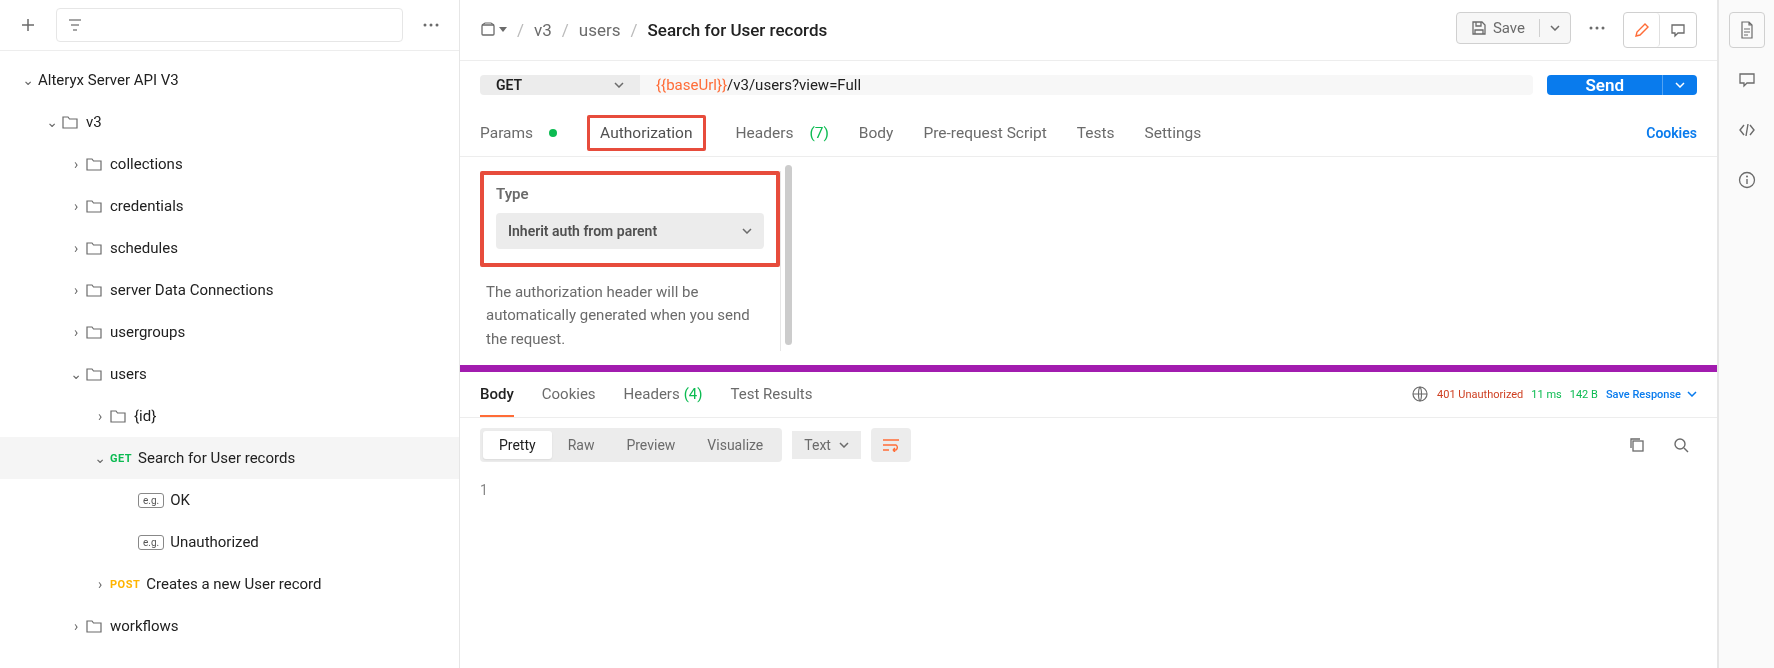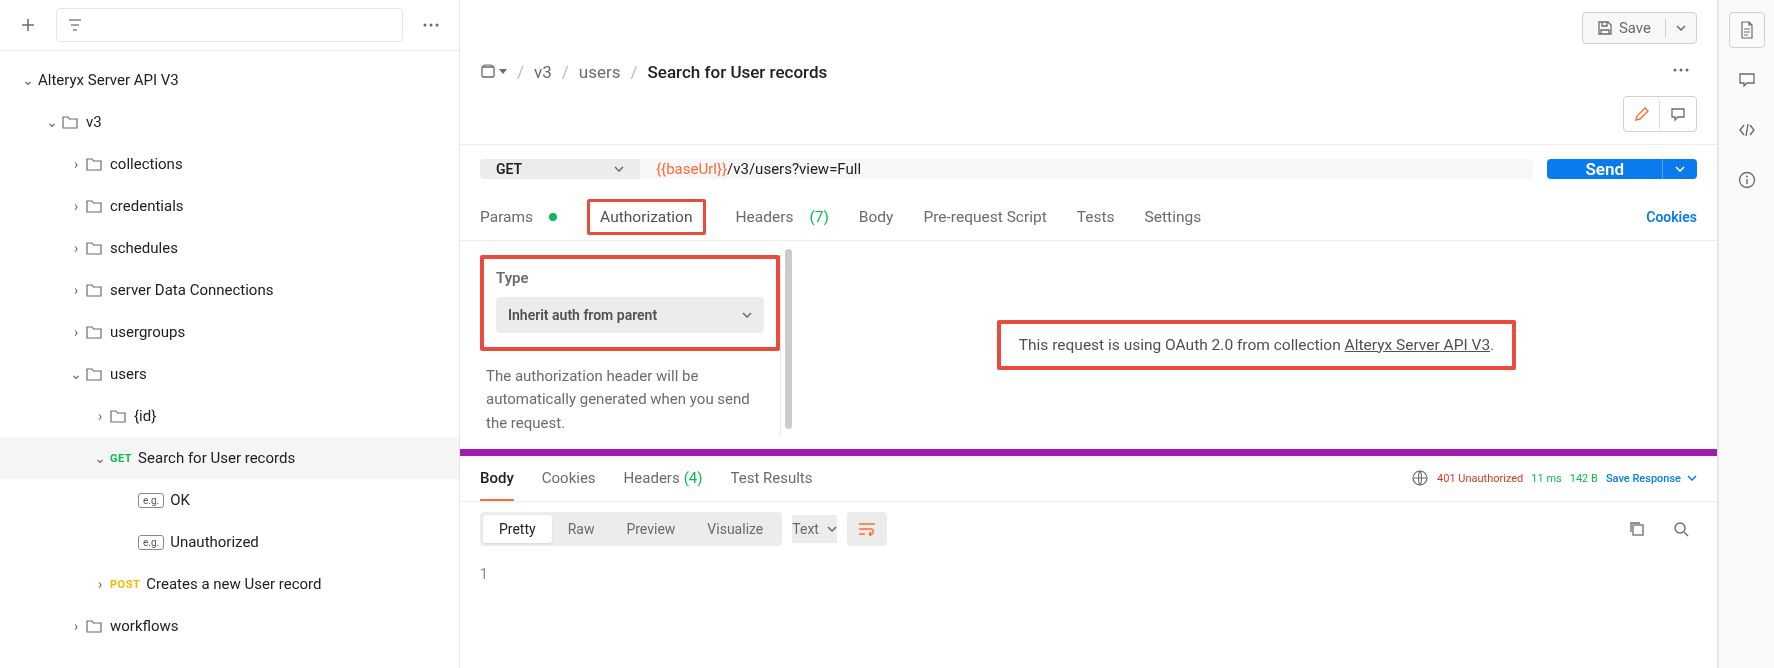--- a/index.html
+++ b/index.html
@@ -23,21 +23,21 @@
 
 
 .main { flex: 1; display: flex; flex-direction: column; background: #fff; border-right: 1px solid #e6e6e6; }
 .main-header { display: flex; align-items: center; padding: 12px 20px; gap: 10px; border-bottom: 1px solid #ededed; }
 .breadcrumbs { display: flex; align-items: center; gap: 10px; flex: 1; font-size: 17px; color: #6b6b6b; }
 .breadcrumbs .current { color: #212121; font-weight: 500; }
 .breadcrumbs .sep { color: #bbb; }
 .save-btn-group { display: flex; align-items: center; border: 1px solid #d0d0d0; border-radius: 4px; overflow: hidden; background: #f7f7f7; }
 .save-btn { display: flex; align-items: center; gap: 6px; padding: 6px 14px; background: transparent; border: none; cursor: pointer; font-size: 15px; color: #6b6b6b; }
 .save-dd { padding: 6px 10px; border-left: 1px solid #d0d0d0; cursor: pointer; display:flex; align-items:center;}
-.header-actions-right { display: flex; align-items: flex-end; gap: 10px; flex-direction: column; }
+.header-actions-right { display: flex; align-items: flex-start; gap: 10px; }
 .boxed-icons { display: flex; border: 1px solid #d0d0d0; border-radius: 4px; overflow: hidden; }
 .boxed-icons .icon-btn { border-right: 1px solid #e0e0e0; width: 36px; height: 34px; }
 .boxed-icons .icon-btn:last-child { border-right: none; }
 .orange-icon { color: #ff6c37; }
 
 .url-row { display: flex; padding: 14px 20px; gap: 14px; align-items: stretch; }
 .method-select { display: flex; align-items: center; justify-content: space-between; width: 160px; background: #ececec; border-radius: 4px 0 0 4px; padding: 0 16px; cursor: pointer; font-weight: 600; }
 .url-field { flex: 1; background: #f7f7f7; border-radius: 0 4px 4px 0; padding: 0 16px; display: flex; align-items: center; font-size: 15px; }
 .url-var { color: #ff6c37; }
 .send-btn-group { display: flex; }
@@ -70,21 +70,21 @@
 .resp-tab .count { color: #0cbb52; margin-left: 4px; }
 .resp-status { margin-left: auto; display: flex; align-items: center; gap: 8px; font-size: 11px; color: #6b6b6b; }
 .status-val { color: #ce3f21; }
 .green-val { color: #0cbb52; }
 .save-response { color: #097bed; font-weight: 500; cursor: pointer; display: flex; align-items: center; gap: 6px; }
 
 .view-toolbar { display: flex; align-items: center; padding: 10px 20px; gap: 10px; }
 .view-group { display: flex; background: #ececec; border-radius: 4px; padding: 3px; }
 .view-opt { padding: 6px 16px; font-size: 14px; color: #6b6b6b; cursor: pointer; border-radius: 3px; }
 .view-opt.active { background: #fff; color: #212121; box-shadow: 0 1px 2px rgba(0,0,0,0.08); }
-.lang-select { background: #ececec; border-radius: 0; padding: 6px 0; display: flex; align-items: center; gap: 8px; cursor: pointer; font-size: 14px; color: #6b6b6b; }
+.lang-select { background: #ececec; border-radius: 0; padding: 6px 12px; display: flex; align-items: center; gap: 8px; cursor: pointer; font-size: 14px; color: #6b6b6b; }
 .toolbar-icon-box { background: #ececec; border-radius: 4px; width: 40px; height: 34px; display: flex; align-items: center; justify-content: center; color: #ff6c37; cursor: pointer; }
 .view-right { margin-left: auto; display: flex; gap: 12px; }
 
 .code-area { padding: 10px 20px; font-family: "SF Mono", Monaco, monospace; font-size: 14px; flex: 1; }
 .line-no { color: #888; margin-right: 20px; }
 
 
 .right-rail { width: 56px; display: flex; flex-direction: column; align-items: center; background: #fafafa; border-left: 1px solid #e6e6e6; padding-top: 12px; gap: 14px; }
 .rail-btn { width: 36px; height: 36px; border: 1px solid #d0d0d0; border-radius: 4px; display: flex; align-items: center; justify-content: center; cursor: pointer; color: #6b6b6b; }
 .rail-plain { width: 36px; height: 36px; display: flex; align-items: center; justify-content: center; cursor: pointer; color: #6b6b6b; }
@@ -334,25 +334,20 @@
           <span>Inherit auth from parent</span>
           <svg width="10" height="6" viewBox="0 0 10 6">
               <path d="M1 1l4 4 4-4" stroke="#6b6b6b" stroke-width="1.5" fill="none"></path>
             </svg>
         </div>
       </div>
       <div class="auth-desc">The authorization header will be automatically generated when you send the request.</div>
     </div>
     <div class="auth-divider"></div>
     <div class="auth-scrollbar"></div>
-    <div class="auth-right">
-      <div class="auth-info-box">
-        <span>This request is using OAuth 2.0 from collection </span><span class="coll-link">Alteryx Server API V3</span><span>.</span>
-      </div>
-    </div>
   </div>
 
   <div class="resp-tabs">
     <div class="resp-tab active">
         <span>Body</span>
       </div>
     <div class="resp-tab">
         <span>Cookies</span>
       </div>
     <div class="resp-tab">

